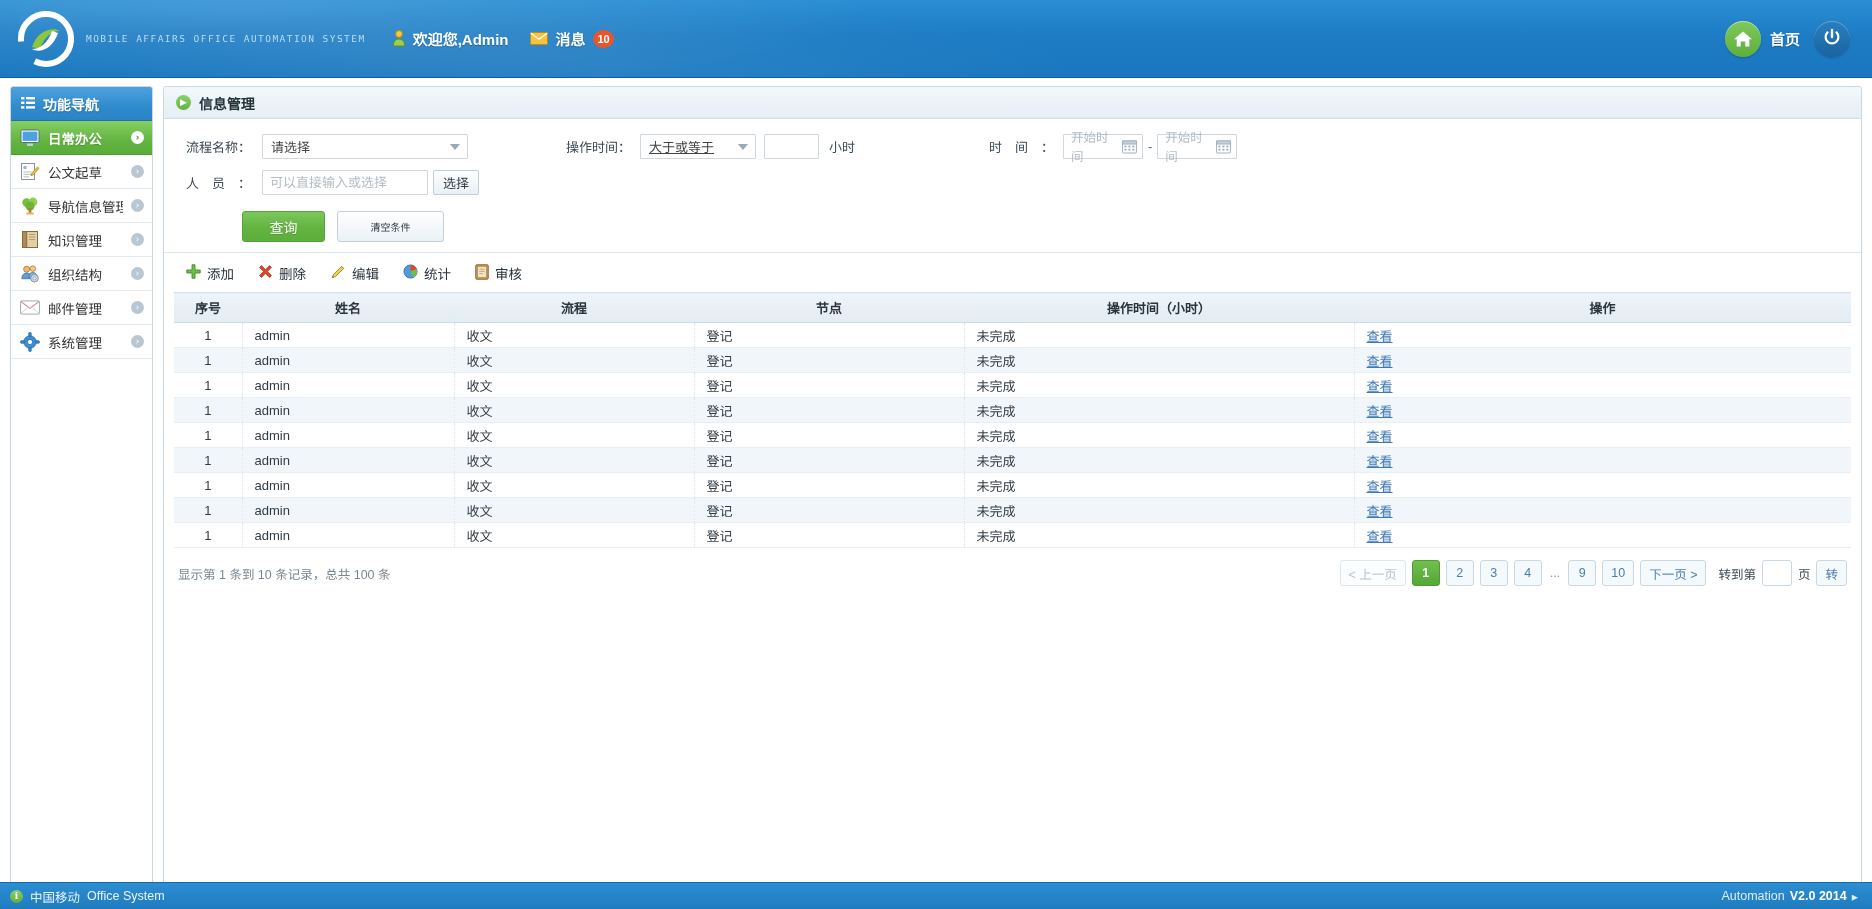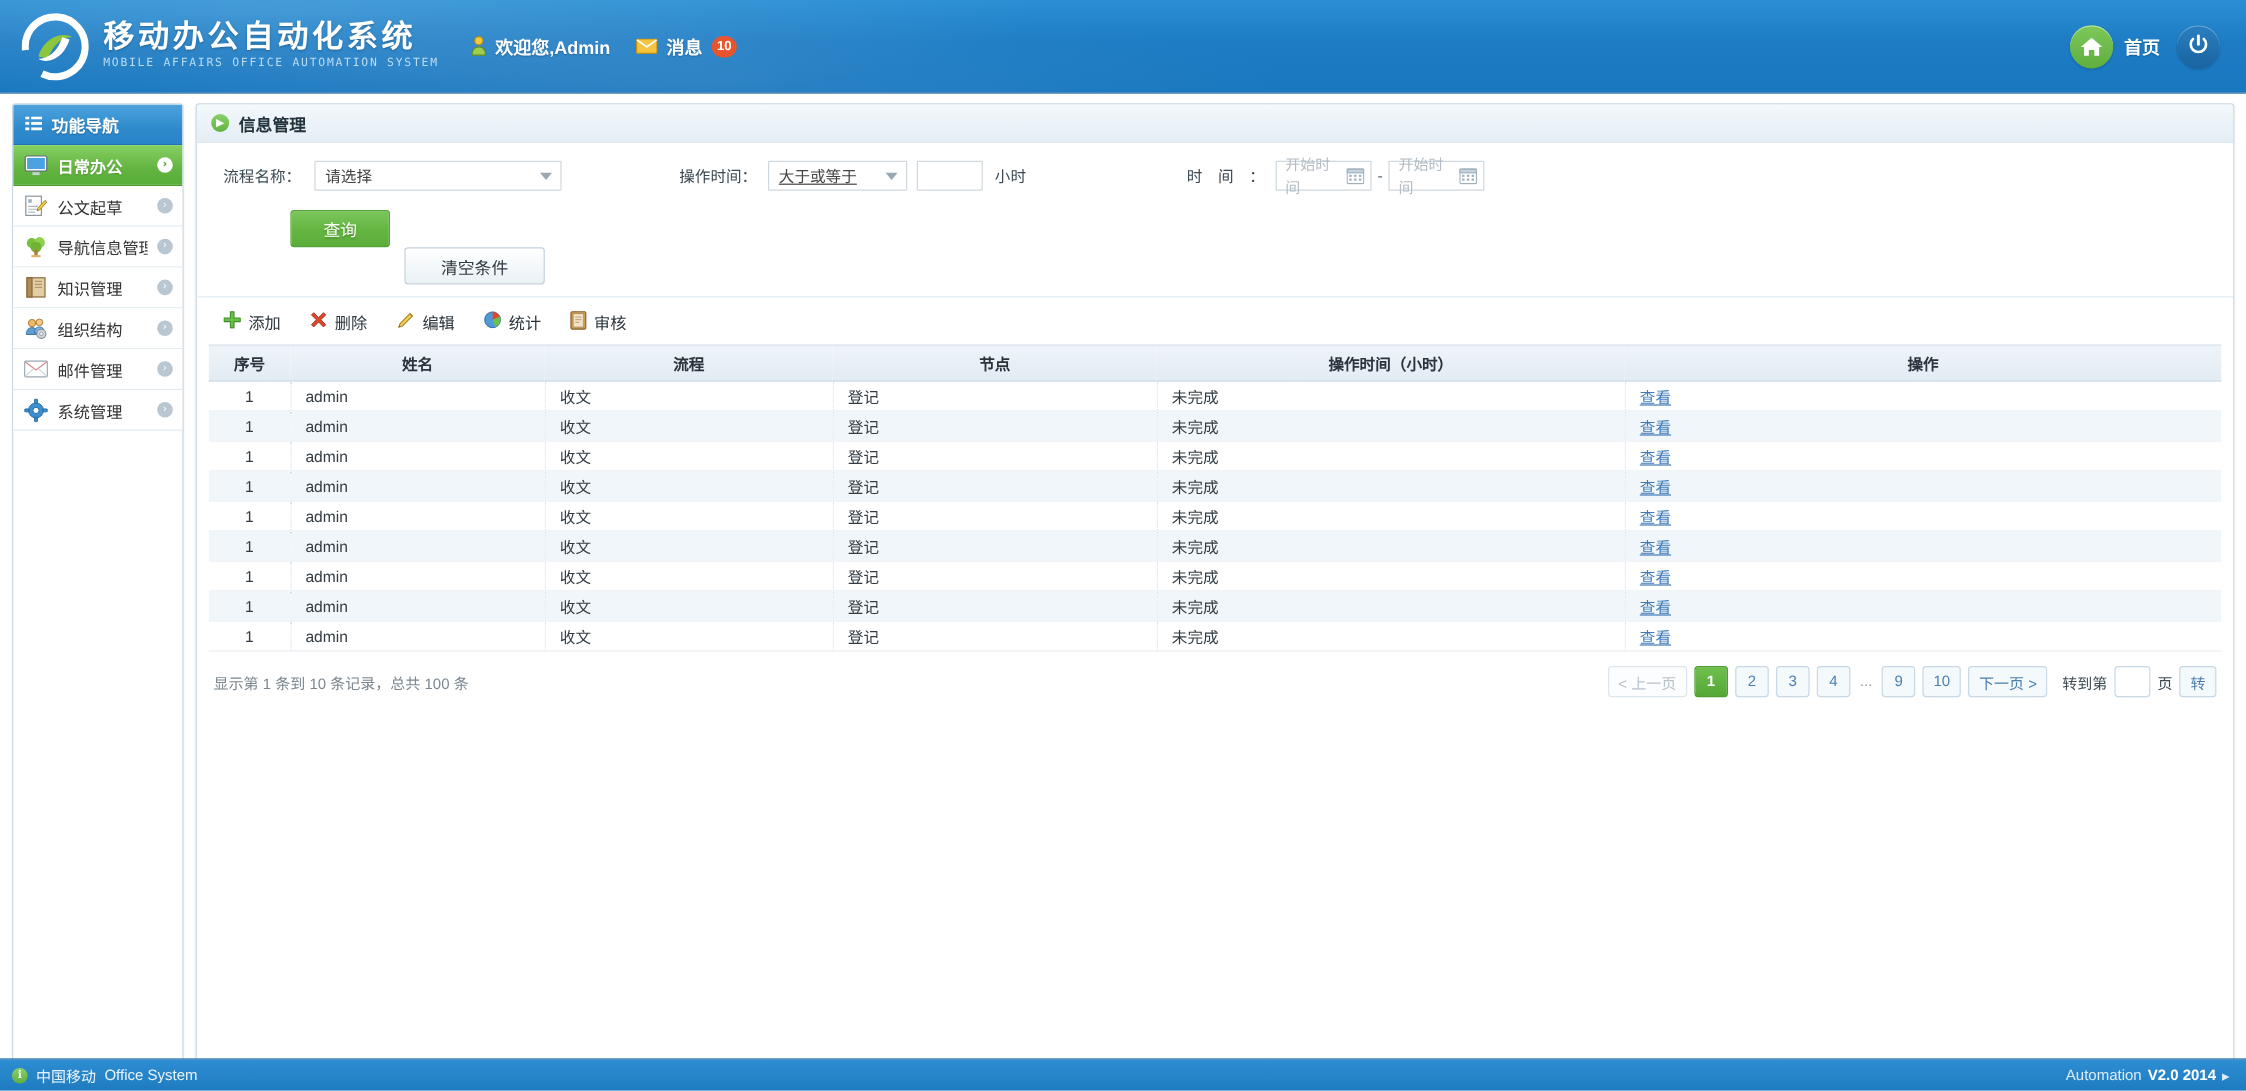--- a/index.html
+++ b/index.html
@@ -343,29 +343,28 @@
     background: linear-gradient(to bottom, #7cc75c, #63b441 55%, #5cae3b);
     border: 1px solid #55a437;
     border-radius: 3px;
     color: #ffffff;
     font-size: 14px;
     cursor: pointer;
     font-family: "Liberation Sans", sans-serif;
     text-shadow: 0 1px 1px rgba(0,0,0,0.18);
   }
   .btn-ghost {
-    width: 117px; height: 31px;
+    width: 107px; height: 31px;
     background: linear-gradient(to bottom, #ffffff, #eaf1f6);
     border: 1px solid #c3d0da;
     border-radius: 3px;
     color: #2f3a43;
-    font-size: 14px;
+    font-size: 10px;
     cursor: pointer;
     font-family: "Liberation Sans", sans-serif;
-    margin-top: 31px;
   }
 
   
   .toolbar {
     display: flex;
     align-items: center;
     gap: 24px;
     padding: 10px 22px 9px 22px;
     background: #ffffff;
   }
@@ -486,21 +485,20 @@
 
       <div class="logo-mark">
         <svg width="56" height="56" viewBox="0 0 56 56" aria-hidden="true">
           <circle cx="28" cy="28" r="25" fill="none" stroke="#ffffff" stroke-width="6" stroke-dasharray="68 25" transform="rotate(-40 28 28)"></circle>
           <path d="M14 36 C20 18, 36 16, 42 20 C34 20, 26 26, 22 38 Z" fill="#8cc63f"></path>
           <path d="M40 22 C34 40, 20 42, 14 38 C22 38, 30 32, 34 20 Z" fill="#ffffff"></path>
         </svg>
       </div>
 
       <div class="brand">
-        <div class="brand-cn">移动办公自动化系统</div>
         <div class="brand-en">MOBILE AFFAIRS OFFICE AUTOMATION SYSTEM</div>
       </div>
 
       <div class="hdr-item">
         <span class="ico">
           <svg width="14" height="17" viewBox="0 0 14 17" aria-hidden="true">
             <circle cx="7" cy="4" r="3.4" fill="#f5c842" stroke="#b78b14" stroke-width="1"></circle>
             <path d="M1.4 16 C1.4 10.8 4 9 7 9 C10 9 12.6 10.8 12.6 16 Z" fill="#9ccf4e" stroke="#5f8f22" stroke-width="1"></path>
           </svg>
         </span>
@@ -710,20 +708,25 @@
                     <rect x="10.4" y="6.6" width="2" height="1.8"></rect>
                     <rect x="2.4" y="9.8" width="2" height="1.8"></rect>
                     <rect x="6.4" y="9.8" width="2" height="1.8"></rect>
                     <rect x="10.4" y="9.8" width="2" height="1.8"></rect>
                   </g>
               </svg>
             </span>
           </div>
         </div>
 
+        <div class="f-row">
+          <span class="f-label lbl-person">人员：</span>
+          <input class="inp" style="width: 166px;" type="text" placeholder="可以直接输入或选择">
+          <button class="btn-select">选择</button>
+        </div>
 
         <div class="btn-row">
           <button class="btn-primary">查询</button>
           <button class="btn-ghost">清空条件</button>
         </div>
       </div>
 
       <div class="toolbar">
         <div class="tb-btn">
           <span>

